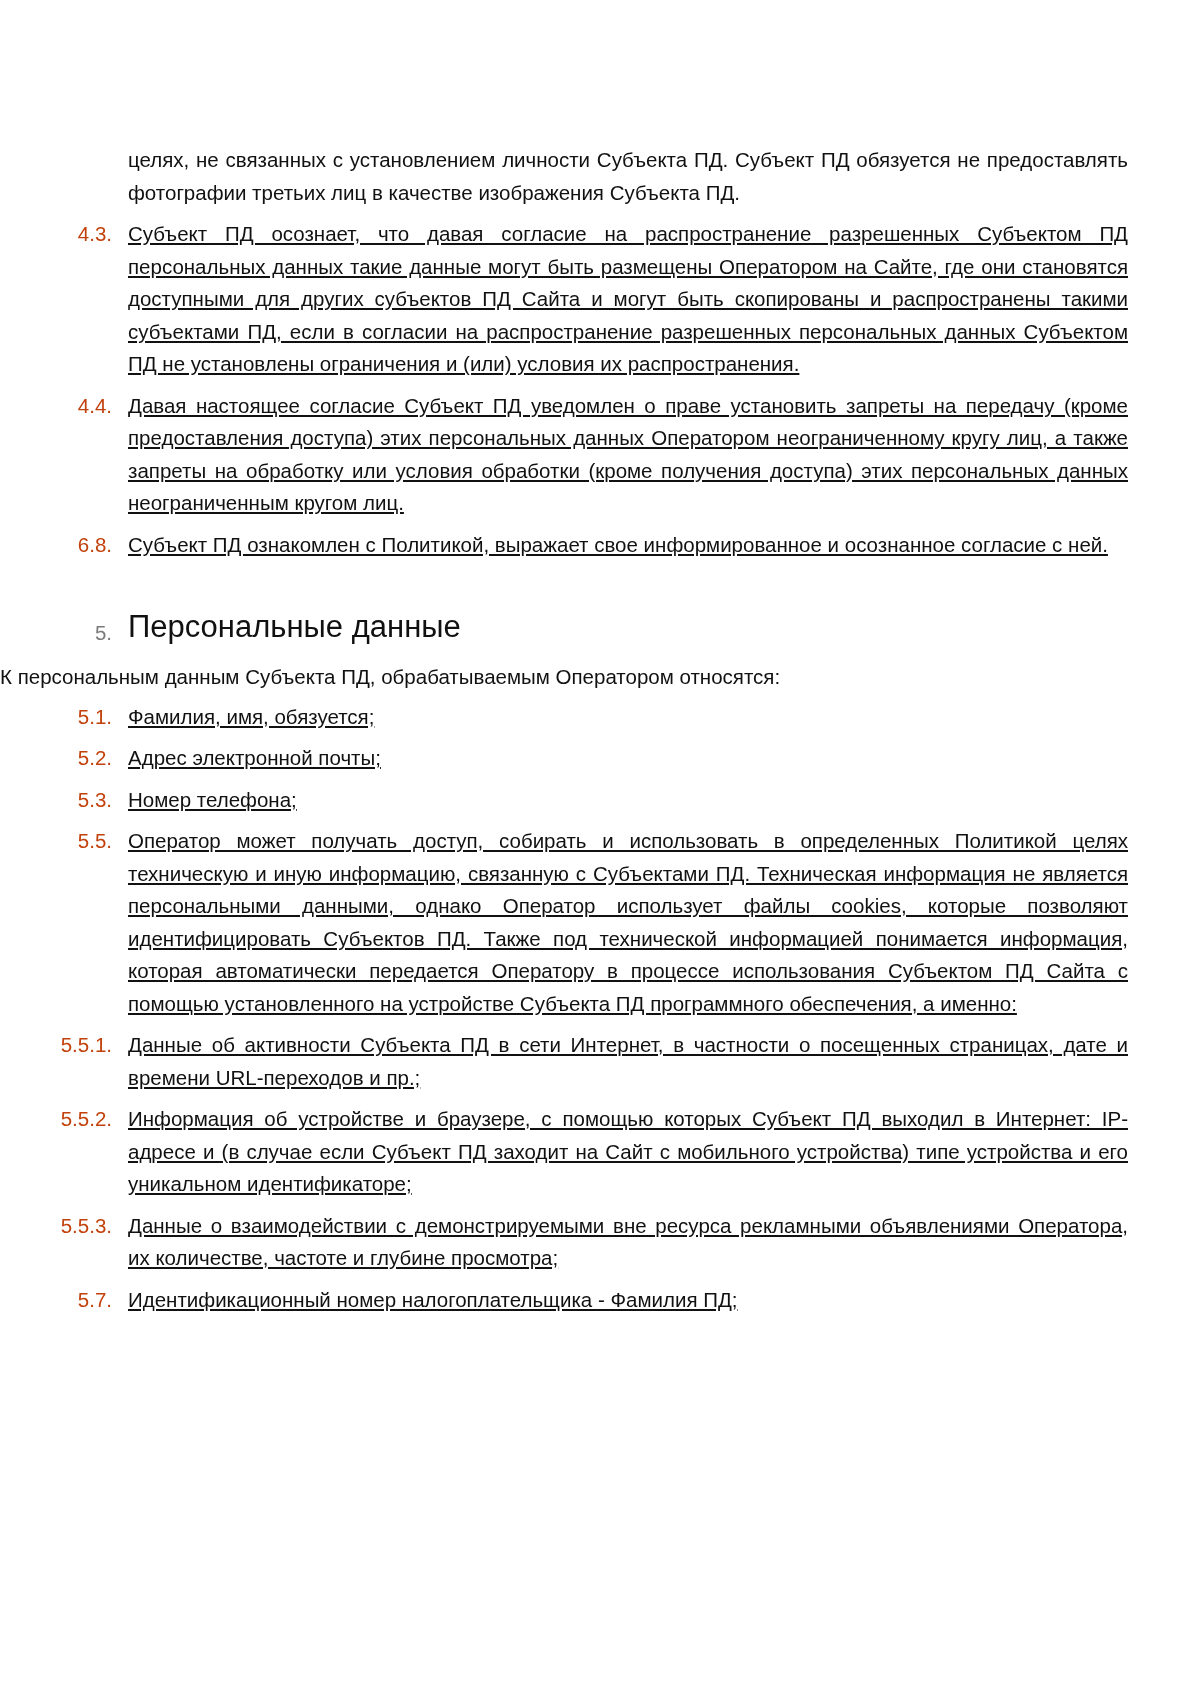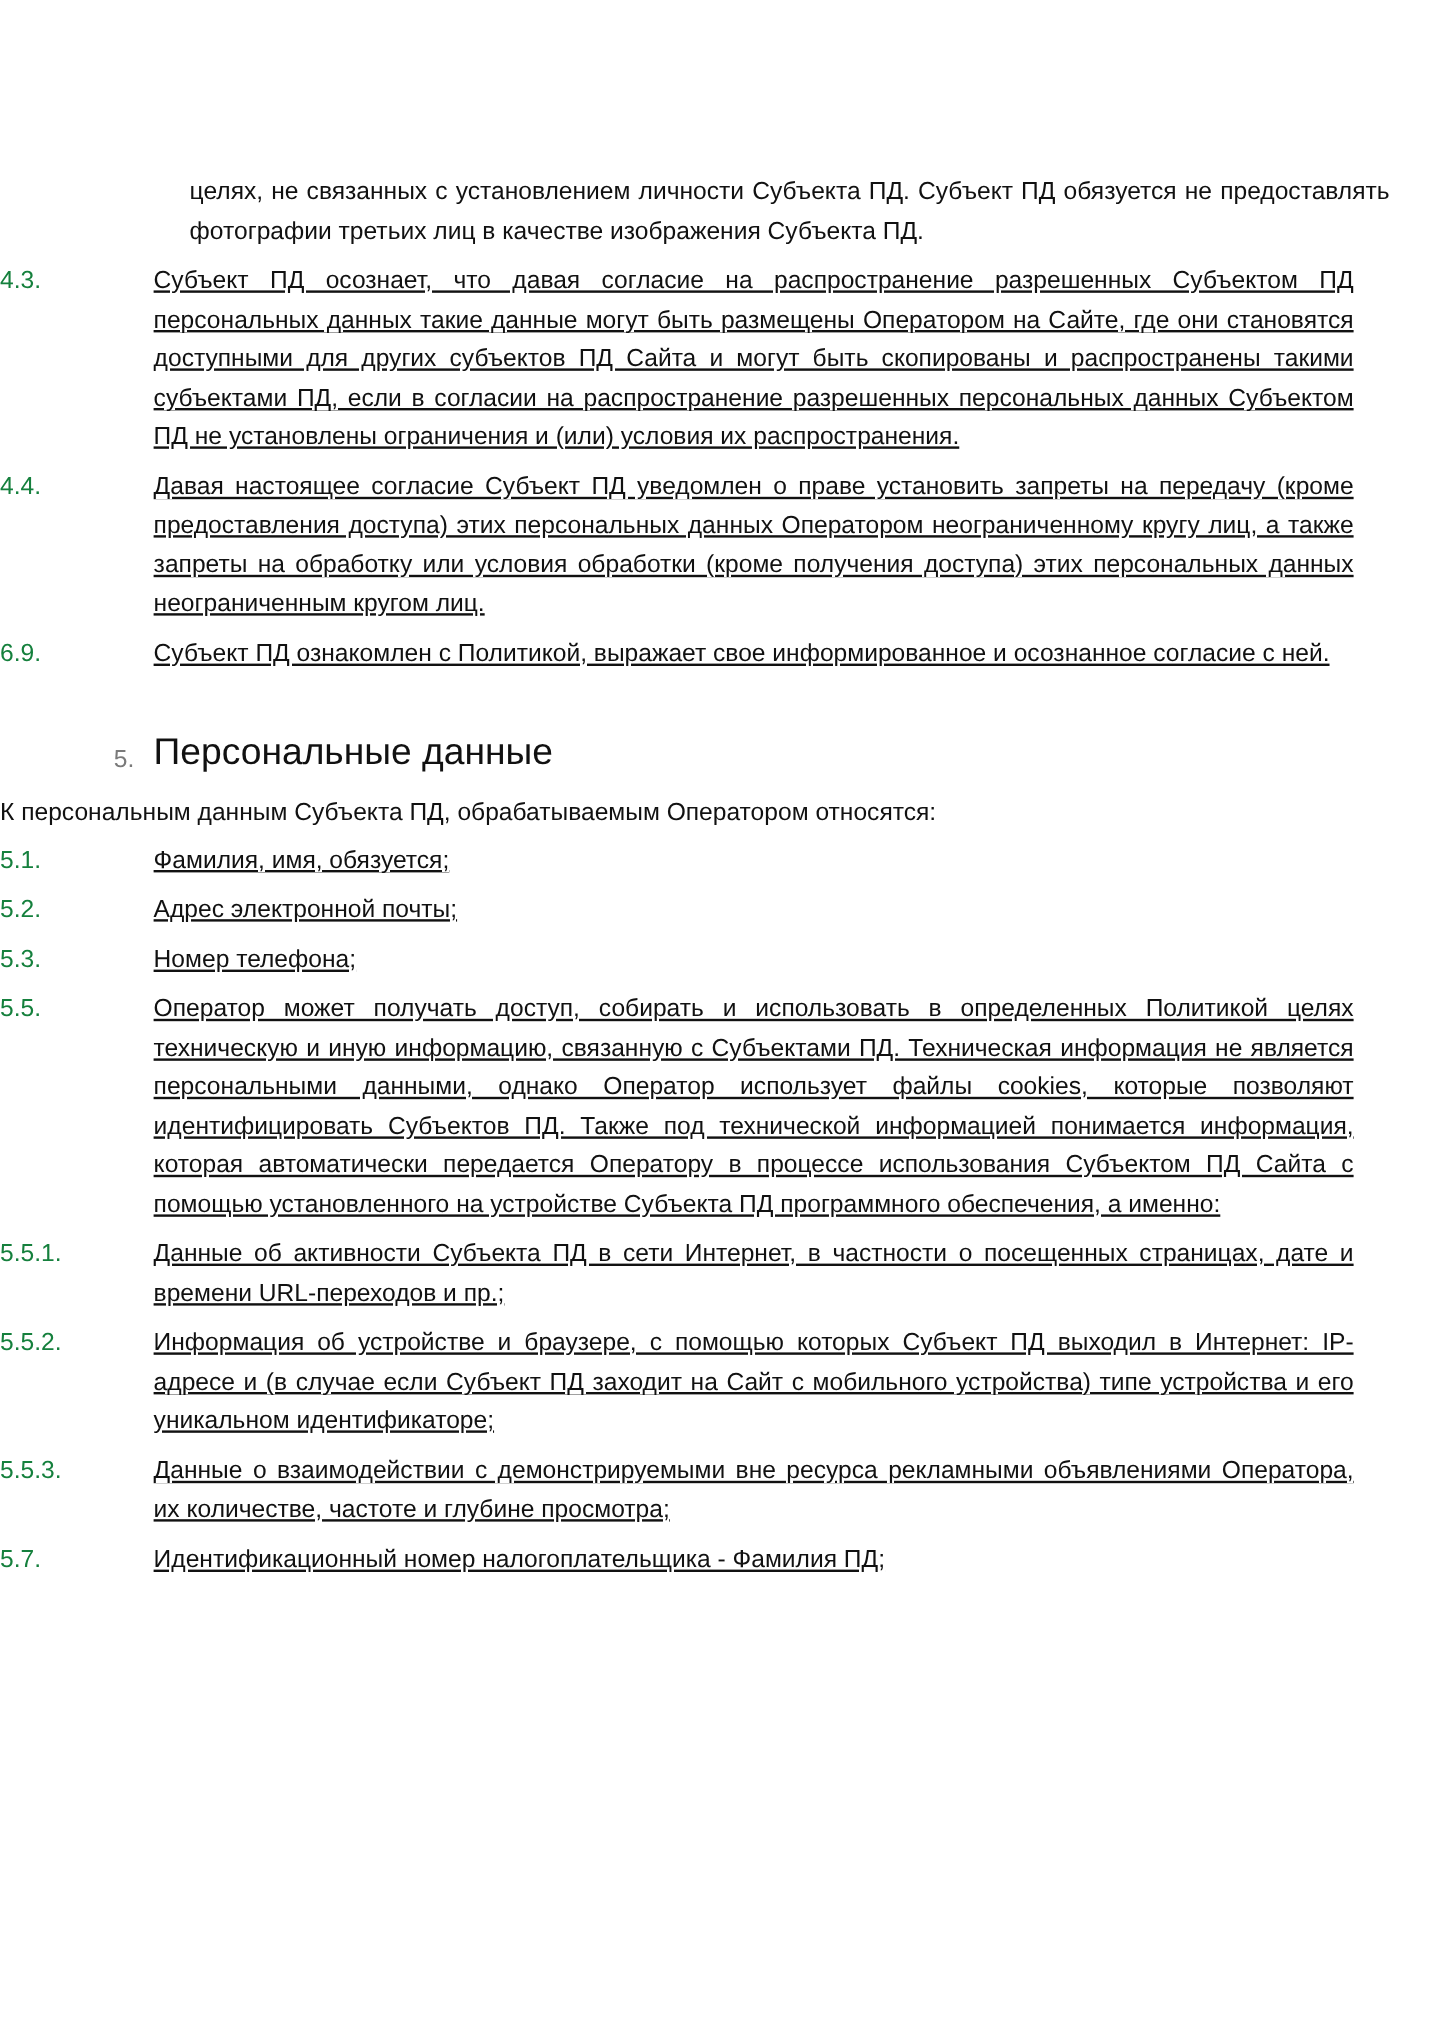--- a/index.html
+++ b/index.html
@@ -27,36 +27,35 @@
       width: 1000px;
       font-size: 20.5px;
       line-height: 32.5px;
       text-align: justify;
       margin-bottom: 9px;
     }
     .item .num {
       position: absolute;
       left: 0;
       width: 112px;
-      text-align: left;
-      color: #15803d;
+      text-align: right;
+      color: #c2410c;
       top: 0;
     }
     .item .txt {
       display: block;
       text-decoration: underline;
     }
     .cont {
       padding-left: 128px;
       width: 1000px;
       font-size: 20.5px;
       line-height: 32.5px;
       text-align: justify;
       margin-bottom: 9px;
-      margin-left: 30px;
     }
     .heading {
       position: relative;
       padding-left: 128px;
       margin-top: 46px;
       margin-bottom: 14px;
       font-size: 31px;
       line-height: 40px;
       color: #111111;
     }
@@ -88,21 +87,21 @@
     <span class="num">4.3.</span>
     <span class="txt">Субъект ПД осознает, что давая согласие на распространение разрешенных Субъектом ПД персональных данных такие данные могут быть размещены Оператором на Сайте, где они становятся доступными для других субъектов ПД Сайта и могут быть скопированы и распространены такими субъектами ПД, если в согласии на распространение разрешенных персональных данных Субъектом ПД не установлены ограничения и (или) условия их распространения.</span>
   </div>
 
   <div class="item">
     <span class="num">4.4.</span>
     <span class="txt">Давая настоящее согласие Субъект ПД уведомлен о праве установить запреты на передачу (кроме предоставления доступа) этих персональных данных Оператором неограниченному кругу лиц, а также запреты на обработку или условия обработки (кроме получения доступа) этих персональных данных неограниченным кругом лиц.</span>
   </div>
 
   <div class="item">
-    <span class="num">6.9.</span>
+    <span class="num">6.8.</span>
     <span class="txt">Субъект ПД ознакомлен с Политикой, выражает свое информированное и осознанное согласие с ней.</span>
   </div>
 
   <div class="heading">
     <span class="num">5.</span>
     <span>Персональные данные</span>
   </div>
 
   <div class="intro">К персональным данным Субъекта ПД, обрабатываемым Оператором относятся:</div>
 

